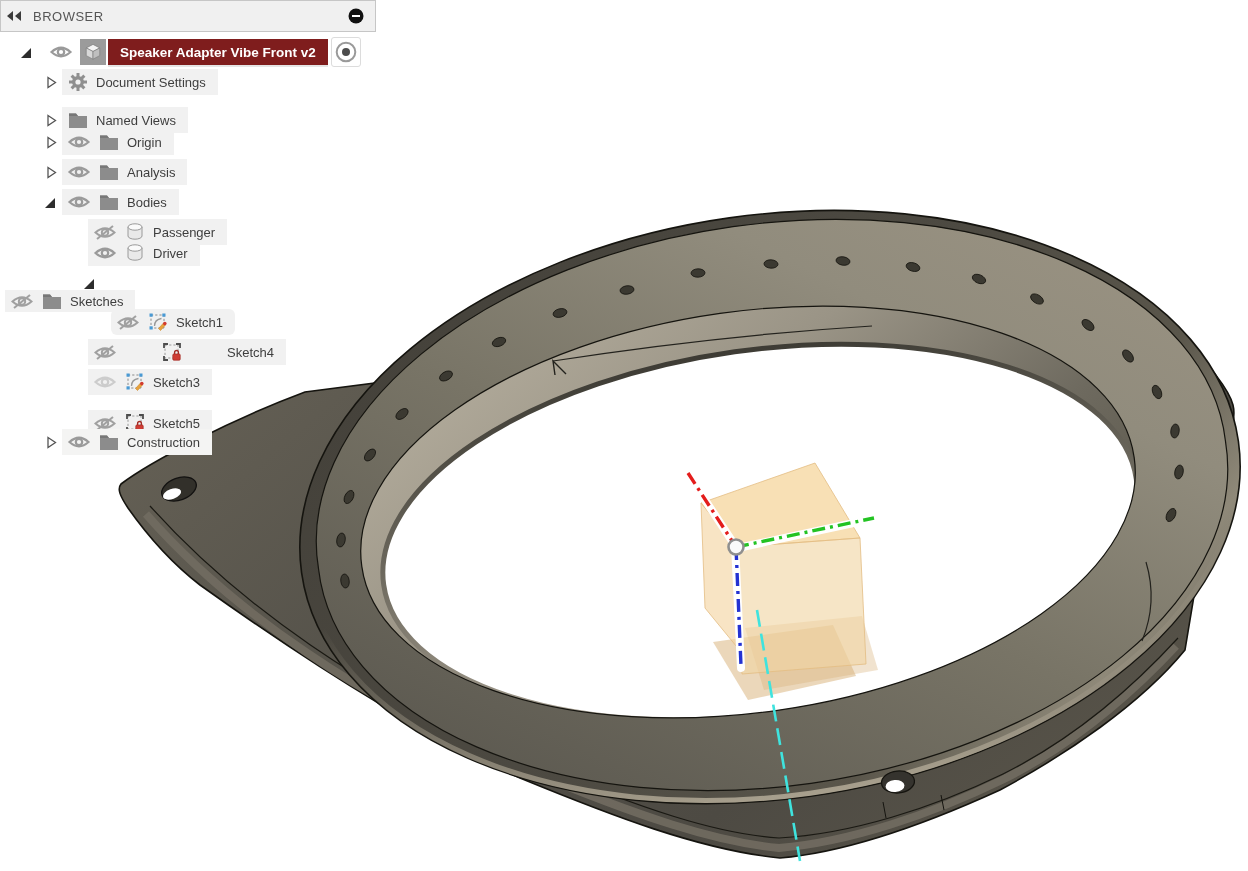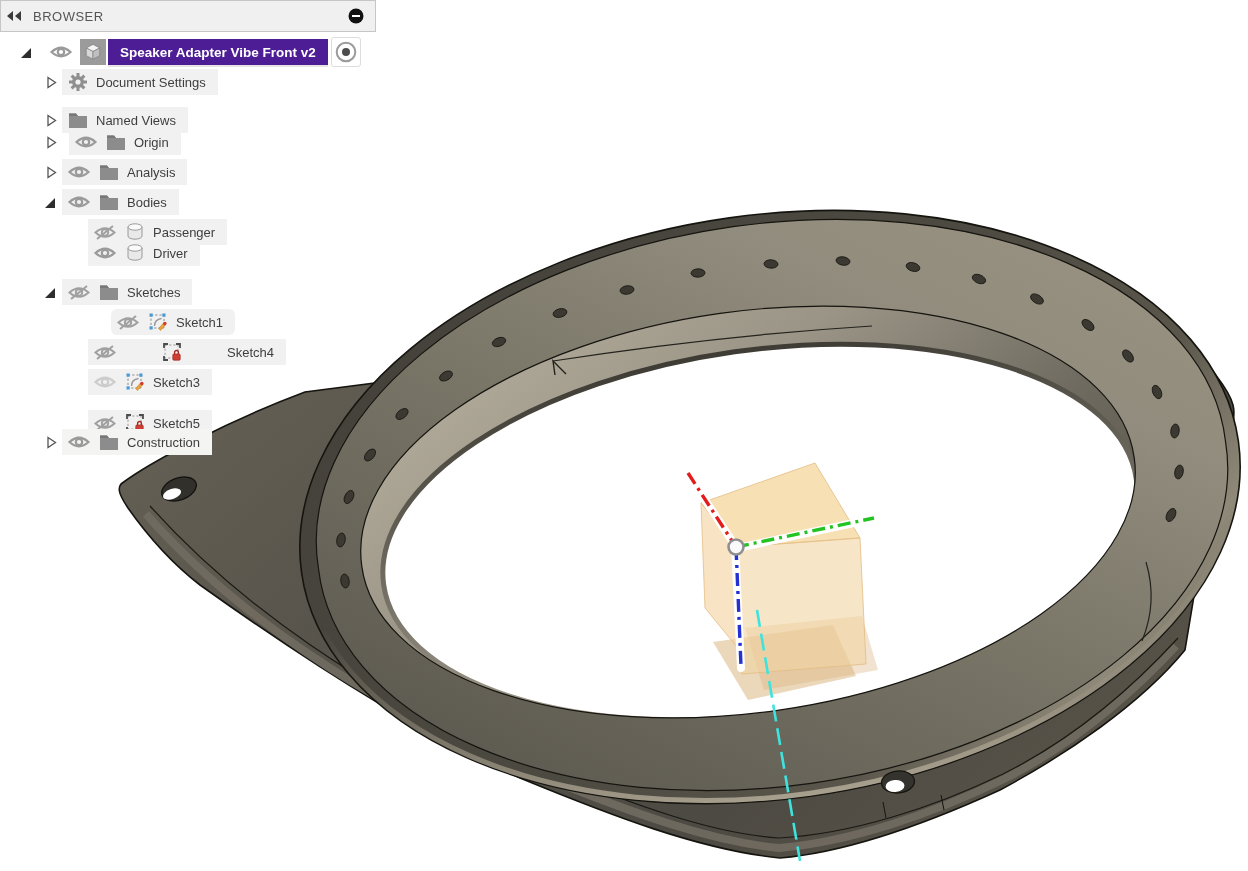--- a/index.html
+++ b/index.html
@@ -16,21 +16,21 @@
   .row{position:absolute;height:30px;display:flex;align-items:center;}
   .chip{display:flex;align-items:center;height:26px;background:#f1f1f1;
     padding:0 12px 0 5px;gap:7px;}
   .lbl{font-size:13px;color:#3e3e3e;white-space:nowrap;}
   .arrow{width:13px;height:13px;display:flex;align-items:center;justify-content:center;cursor:pointer;}
   .eyebox{width:24px;height:17px;display:flex;align-items:center;justify-content:center;cursor:pointer;}
   .tico{width:22px;height:22px;display:flex;align-items:center;justify-content:center;}
   
   .root-cube-chip{width:26px;height:26px;background:#9b9b9b;display:flex;
     align-items:center;justify-content:center;margin-right:2px;}
-  .root-label-chip{height:26px;background:#4c1d95;display:flex;align-items:center;
+  .root-label-chip{height:26px;background:#7f1d1d;display:flex;align-items:center;
     padding:0 12px;box-shadow:0 2px 0 rgba(0,0,0,.10);}
   .root-label-chip .lbl{color:#ffffff;font-weight:bold;font-size:13.5px;}
   .radio-chip{width:28px;height:28px;background:#fff;border:1px solid #dcdcdc;border-radius:3px;
     display:flex;align-items:center;justify-content:center;margin-left:3px;cursor:pointer;}
 </style>
 </head>
 <body>
 
 <div id="stage">
 
@@ -265,21 +265,21 @@
       <span class="lbl">Named Views</span>
     </span>
   </div>
 
   <div class="row" style="top:95px;">
     <span class="arrow" style="margin-left:44px;">
       <svg width="12" height="13" viewBox="0 0 12 13">
             <polygon points="3,1.5 10.5,6.5 3,11.5" fill="none" stroke="#555" stroke-width="1.3"></polygon>
           </svg>
     </span>
-    <span class="chip" style="margin-left:12px;">
+    <span class="chip" style="margin-left:5px;">
       <span class="eyebox">
         <svg width="24" height="16" viewBox="0 0 24 16">
           <path d="M2.5,8 Q12,-0.5 21.5,8 Q12,16.5 2.5,8 Z" fill="none" stroke="#9a9a9a" stroke-width="2.2"></path>
           <circle cx="12" cy="8" r="3.2" fill="none" stroke="#9a9a9a" stroke-width="2.2"></circle>
             </svg>
       </span>
       <span class="tico">
         <svg width="20" height="18" viewBox="0 0 20 18">
           <path d="M1,2.5 h7 l2,2.5 h9 v12 h-18 z" fill="#8c8c8c"></path>
           <path d="M1,2.5 h7 l2,2.5 h-9 z" fill="#777"></path>
@@ -365,21 +365,21 @@
       <span class="tico">
         <svg width="20" height="20" viewBox="0 0 20 20">
           <path d="M3,5 v9 a7,3.2 0 0 0 14,0 v-9" fill="#e9e9e9" stroke="#9a9a9a"></path>
           <ellipse cx="10" cy="5" rx="7" ry="3.2" fill="#fafafa" stroke="#9a9a9a"></ellipse>
             </svg>
       </span>
       <span class="lbl">Driver</span>
     </span>
   </div>
 
-  <div class="row" style="top:245px;">
+  <div class="row" style="top:245px;flex-direction:column;">
     <span class="arrow" style="margin-left:44px;">
       <svg width="13" height="13" viewBox="0 0 13 13">
             <polygon points="11,2 11,12 1,12" fill="#2d2d2d"></polygon>
           </svg>
     </span>
     <span class="chip" style="margin-left:5px;">
       <span class="eyebox">
         <svg width="24" height="17" viewBox="0 0 24 17">
           <path d="M2.5,8.5 Q12,0 21.5,8.5 Q12,17 2.5,8.5 Z" fill="none" stroke="#a0a0a0" stroke-width="2"></path>
           <circle cx="12" cy="8.5" r="3.2" fill="none" stroke="#a0a0a0" stroke-width="2"></circle>

